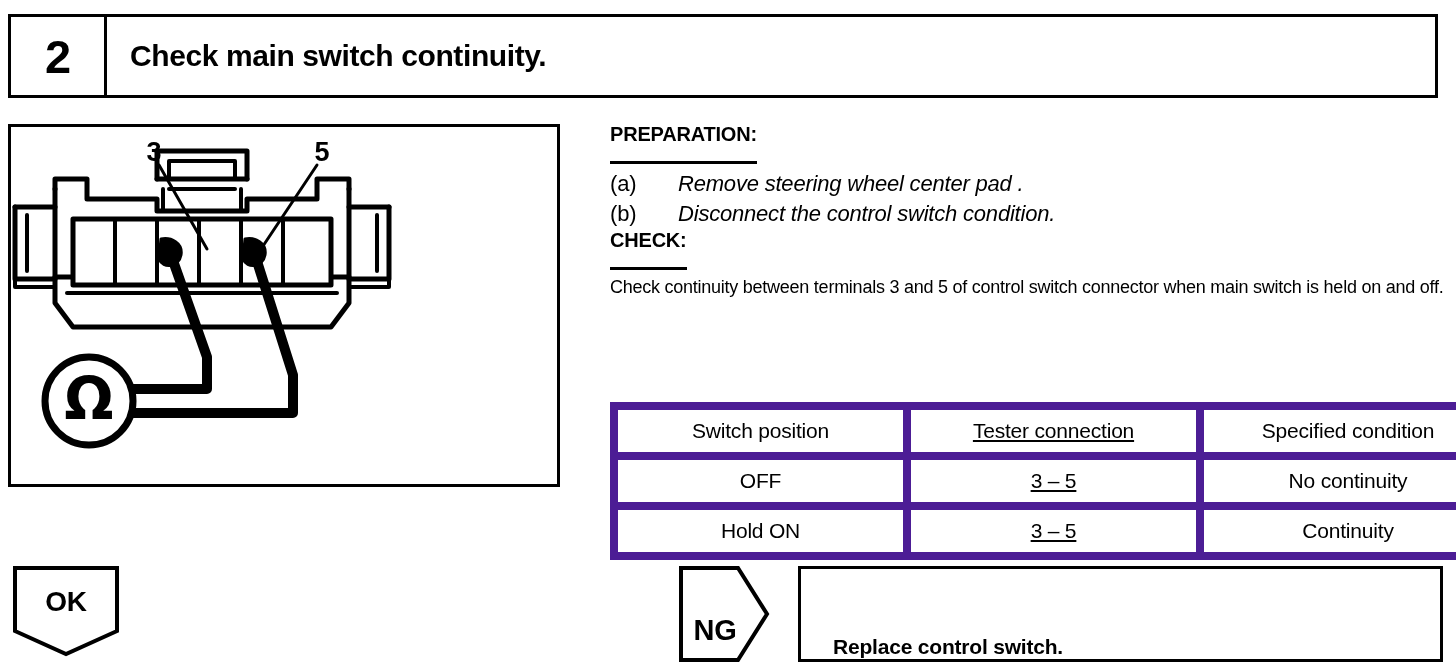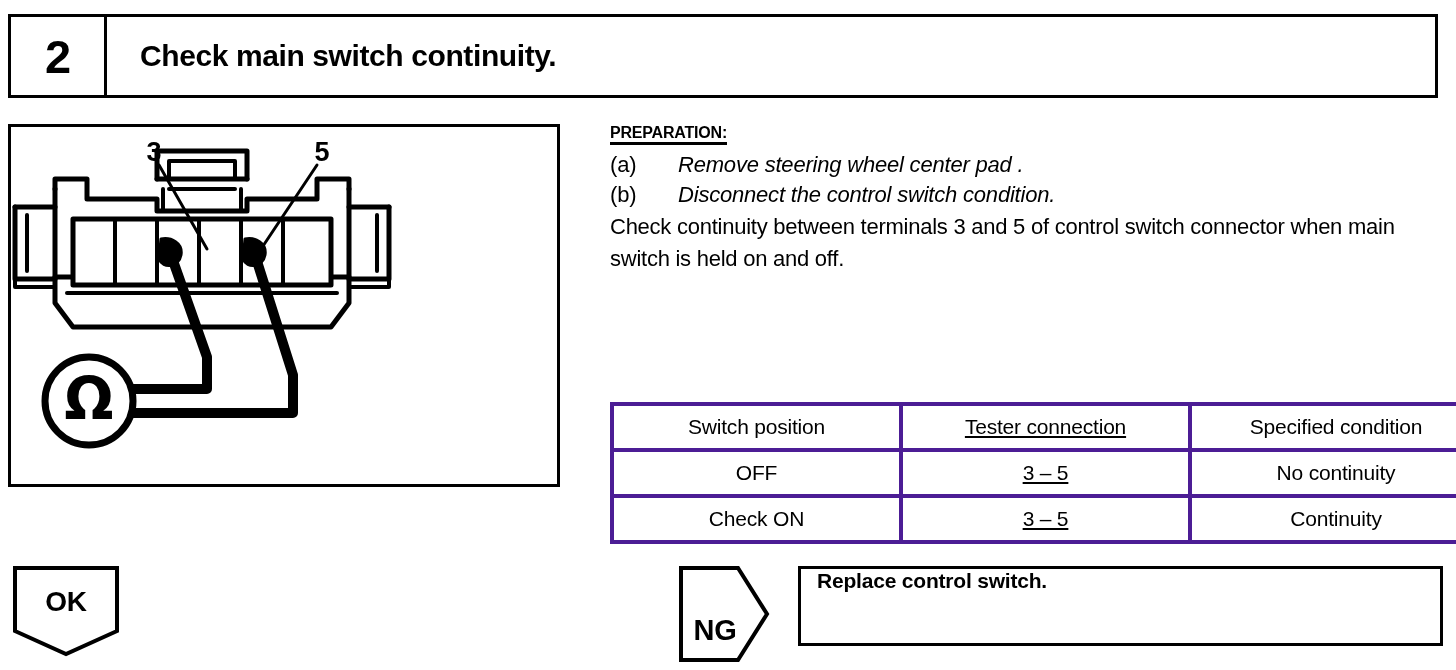--- a/index.html
+++ b/index.html
@@ -45,21 +45,21 @@
   .step-number {
     font-size: 47px;
     font-weight: bold;
     line-height: 1;
     letter-spacing: -1px;
   }
   .step-title-cell {
     flex: 1;
     display: flex;
     align-items: center;
-    padding-left: 33px;
+    padding-left: 23px;
     box-sizing: border-box;
   }
   .step-title {
     font-size: 30px;
     font-weight: bold;
     letter-spacing: -0.4px;
   }
 
   
   .illustration-panel {
@@ -83,60 +83,60 @@
   }
 
   
   .instructions {
     position: absolute;
     left: 610px;
     top: 124px;
     width: 846px;
   }
   .sec-head {
-    font-size: 16px;
+    font-size: 20px;
     font-weight: bold;
     letter-spacing: -0.2px;
     display: inline-block;
     border-bottom: 3px solid #000;
-    padding-bottom: 0;
+    padding-bottom: 16px;
     line-height: 1.05;
   }
   .head-block { margin-bottom: 5px; }
   .step-line {
     display: flex;
     font-size: 22px;
     line-height: 1.33;
     letter-spacing: -0.2px;
     margin-bottom: 1px;
   }
   .step-marker {
     width: 68px;
     flex: 0 0 68px;
   }
   .step-text { flex: 1; font-style: italic; }
   .body-text {
-    font-size: 22px;
+    font-size: 18px;
     line-height: 1.42;
     letter-spacing: -0.25px;
     margin: 2px 12px 4px 0;
     max-width: 850px;
   }
 
   
   .spec-table {
     position: absolute;
     left: 610px;
     top: 402px;
     width: 834px;
     border-collapse: collapse;
     table-layout: fixed;
   }
   .spec-table td {
-    border: 4px solid #4c1d95;
+    border: 8px solid #4c1d95;
     height: 42px;
     text-align: center;
     vertical-align: middle;
     font-size: 21px;
     letter-spacing: -0.2px;
     padding: 0 4px;
   }
   .col-a { width: 277px; }
   .col-b { width: 277px; text-decoration: underline; }
   .col-c { width: 280px; }
@@ -183,26 +183,26 @@
     font-size: 29px;
     font-weight: bold;
     letter-spacing: -0.3px;
     pointer-events: none;
   }
   .ng-action-box {
     position: absolute;
     left: 798px;
     top: 566px;
     width: 645px;
-    height: 80px;
+    height: 96px;
     border: 3px solid #000;
     box-sizing: border-box;
     display: flex;
-    align-items: flex-start;
-    padding-left: 16px;
+    align-items: flex-end;
+    padding-left: 32px;
   }
   .ng-action-text {
     font-size: 21px;
     font-weight: bold;
     letter-spacing: -0.2px;
   }
 </style>
 </head>
 <body>
 
@@ -278,39 +278,42 @@
     <div class="step-line">
       <span class="step-marker">(a)</span>
       <span class="step-text">Remove steering wheel center pad .</span>
     </div>
 
     <div class="step-line">
       <span class="step-marker">(b)</span>
       <span class="step-text">Disconnect the control switch condition.</span>
     </div>
 
+    <div class="head-block">
+      <span class="sec-head">CHECK:</span>
+    </div>
 
     <div class="body-text">Check continuity between terminals 3 and 5 of control switch connector when main switch is held on and off.</div>
 
   </div>
 
   <table class="spec-table">
     <tbody>
       <tr>
         <td class="col-a">Switch position</td>
         <td class="col-b">Tester connection</td>
         <td class="col-c">Specified condition</td>
       </tr>
       <tr>
         <td class="col-a">OFF</td>
         <td class="col-b">3 – 5</td>
         <td class="col-c">No continuity</td>
       </tr>
       <tr>
-        <td class="col-a">Check ON</td>
+        <td class="col-a">Hold ON</td>
         <td class="col-b">3 – 5</td>
         <td class="col-c">Continuity</td>
       </tr>
     </tbody>
   </table>
 
   <div class="ok-badge">
     <svg width="108" height="92" viewBox="0 0 108 92">
       <path d="M3 3 L105 3 L105 66 L54 89 L3 66 Z" fill="#fff" stroke="#000" stroke-width="4" stroke-linejoin="miter"></path>
     </svg>

